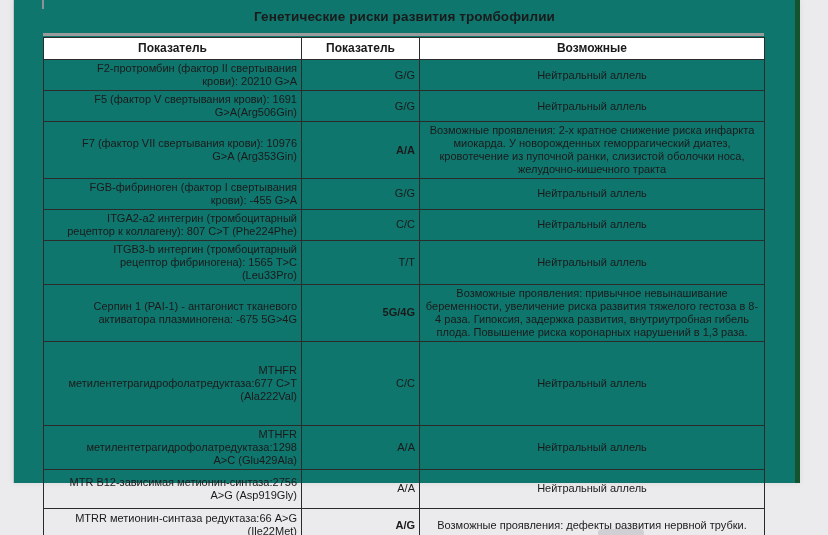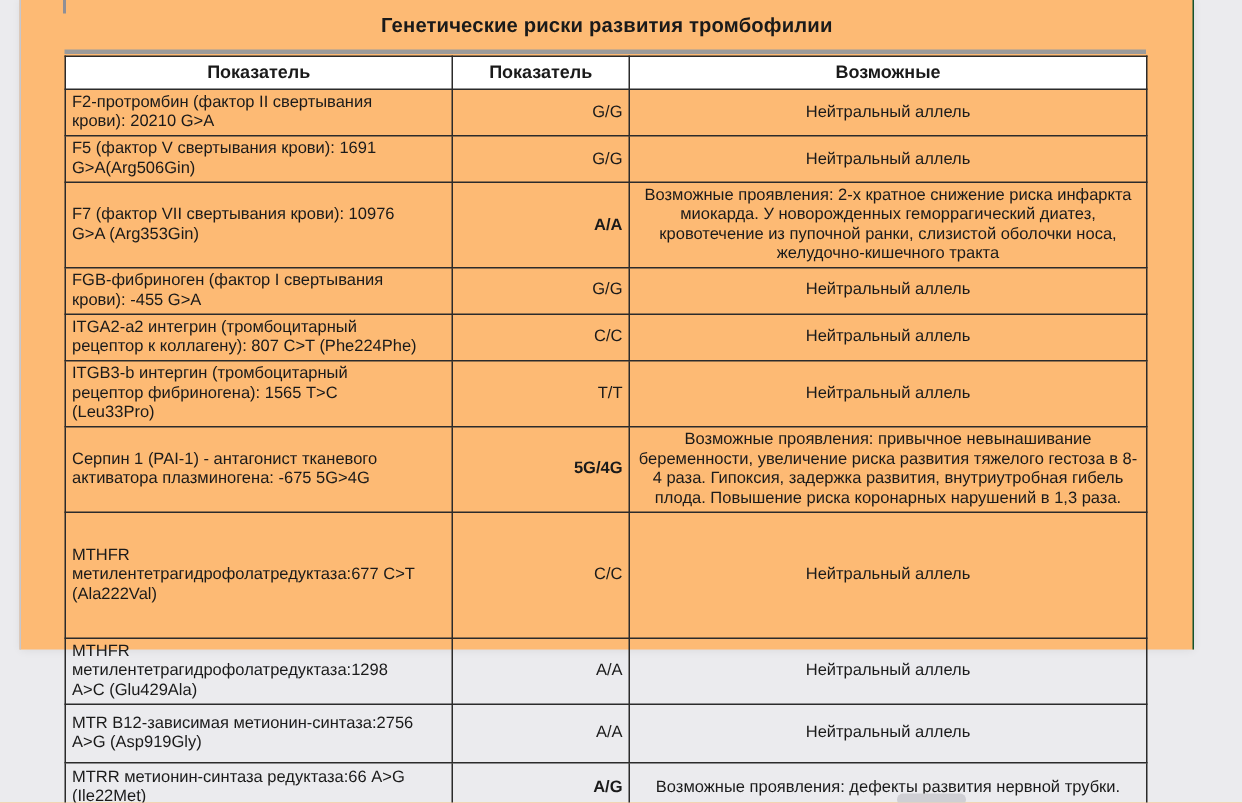--- a/index.html
+++ b/index.html
@@ -13,24 +13,24 @@
     background: #ebebee;
     font-family: "Liberation Sans", sans-serif;
     color: #1a1a1a;
     position: relative;
   }
   .page {
     position: absolute;
     left: 13px;
     top: 0;
     width: 781px;
-    height: 433px;
-    background: #fdba74;
+    height: 483px;
+    background: #0f766e;
     border-left: 1px solid #c6c6cc;
-    border-right: 1px solid #14532d;
+    border-right: 5px solid #14532d;
     box-shadow: 0 0 6px rgba(0,0,0,0.08);
   }
   .page-tick {
     position: absolute;
     left: 28px;
     top: 0;
     width: 2px;
     height: 9px;
     background: #8f8f96;
   }
@@ -71,21 +71,21 @@
   col.c3 { width: 345px; }
   thead th {
     font-size: 12px;
     font-weight: bold;
     text-align: center;
     height: 17px;
     border-bottom-width: 2px;
     background: #fff;
   }
   td.c-ind {
-    text-align: left;
+    text-align: right;
     white-space: pre-line;
   }
   td.c-res {
     text-align: right;
   }
   td.c-res.b {
     font-weight: bold;
   }
   td.c-con {
     text-align: center;

